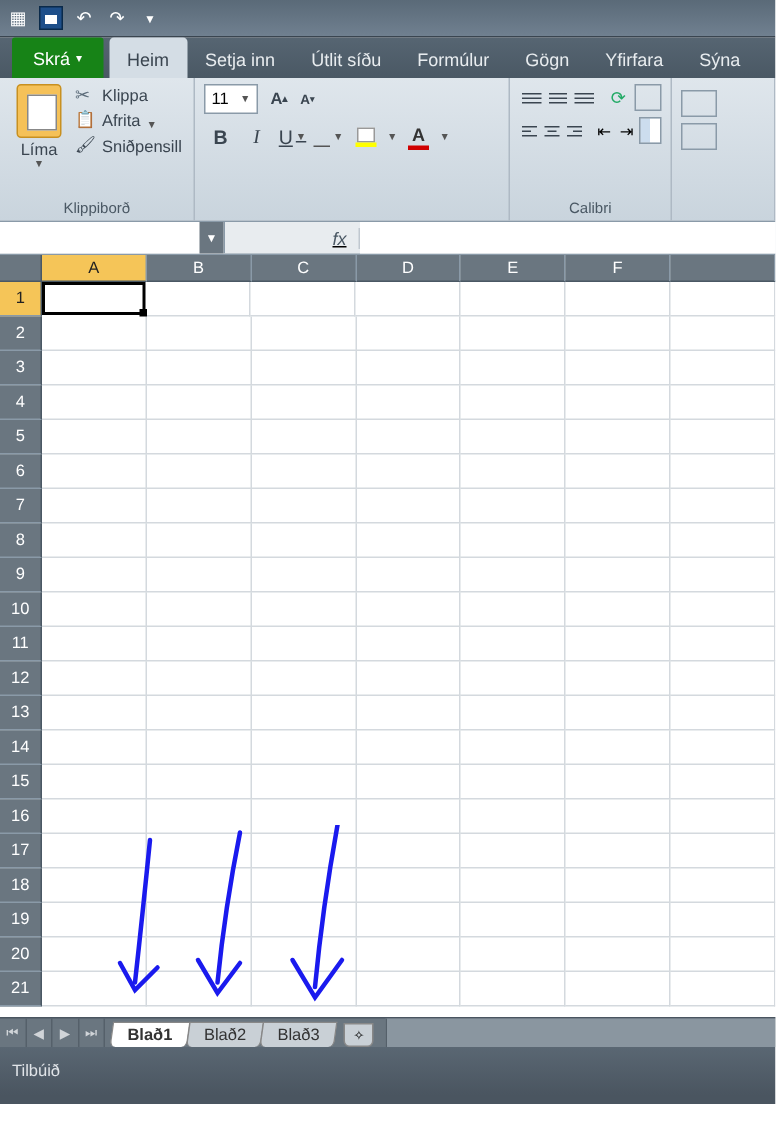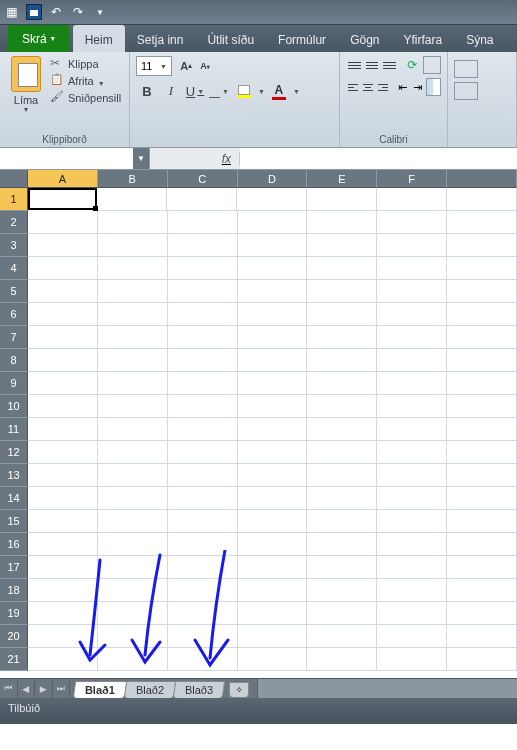--- a/index.html
+++ b/index.html
@@ -103,21 +103,21 @@
 .nav-btns { display: flex; width: 70px; }
 .nav-btn { flex: 1; display: flex; align-items: center; justify-content: center; color: #d0d4d8; font-size: 9px; border-right: 1px solid #55606a; }
 .sheet-tabs { display: flex; align-items: flex-end; padding-left: 4px; }
 .sheet-tab { padding: 2px 10px; font-size: 11px; background: #c9d0d6; color: #333; border: 1px solid #888; border-bottom: none; margin-right: -1px; border-radius: 0 0 4px 4px; transform: skewX(-8deg); }
 .sheet-tab span { display: inline-block; transform: skewX(8deg); }
 .sheet-tab.active { background: #fff; font-weight: bold; }
 .new-sheet { width: 20px; height: 16px; background: #c9d0d6; border: 1px solid #888; margin-left: 6px; border-radius: 0 0 4px 4px; display: flex; align-items: center; justify-content: center; font-size: 9px; }
 .hscroll { flex: 1; margin-left: 8px; background: #8a96a0; border-left: 1px solid #55606a; }
 
 
-.status-bar { height: 20px; background: linear-gradient(#5a6773, #4a5560); color: #e0e4e8; font-size: 11px; display: flex; align-items: center; padding: 4px 8px; }
+.status-bar { height: 20px; background: linear-gradient(#5a6773, #4a5560); color: #e0e4e8; font-size: 11px; display: flex; align-items: center; padding: 16px 8px; }
 
 
 .frame-bottom { height: 6px; background: #4a5560; }
 
 </style>
 </head>
 <body>
 
 <div class="titlebar">
   <div class="qat-icon">▦</div>

